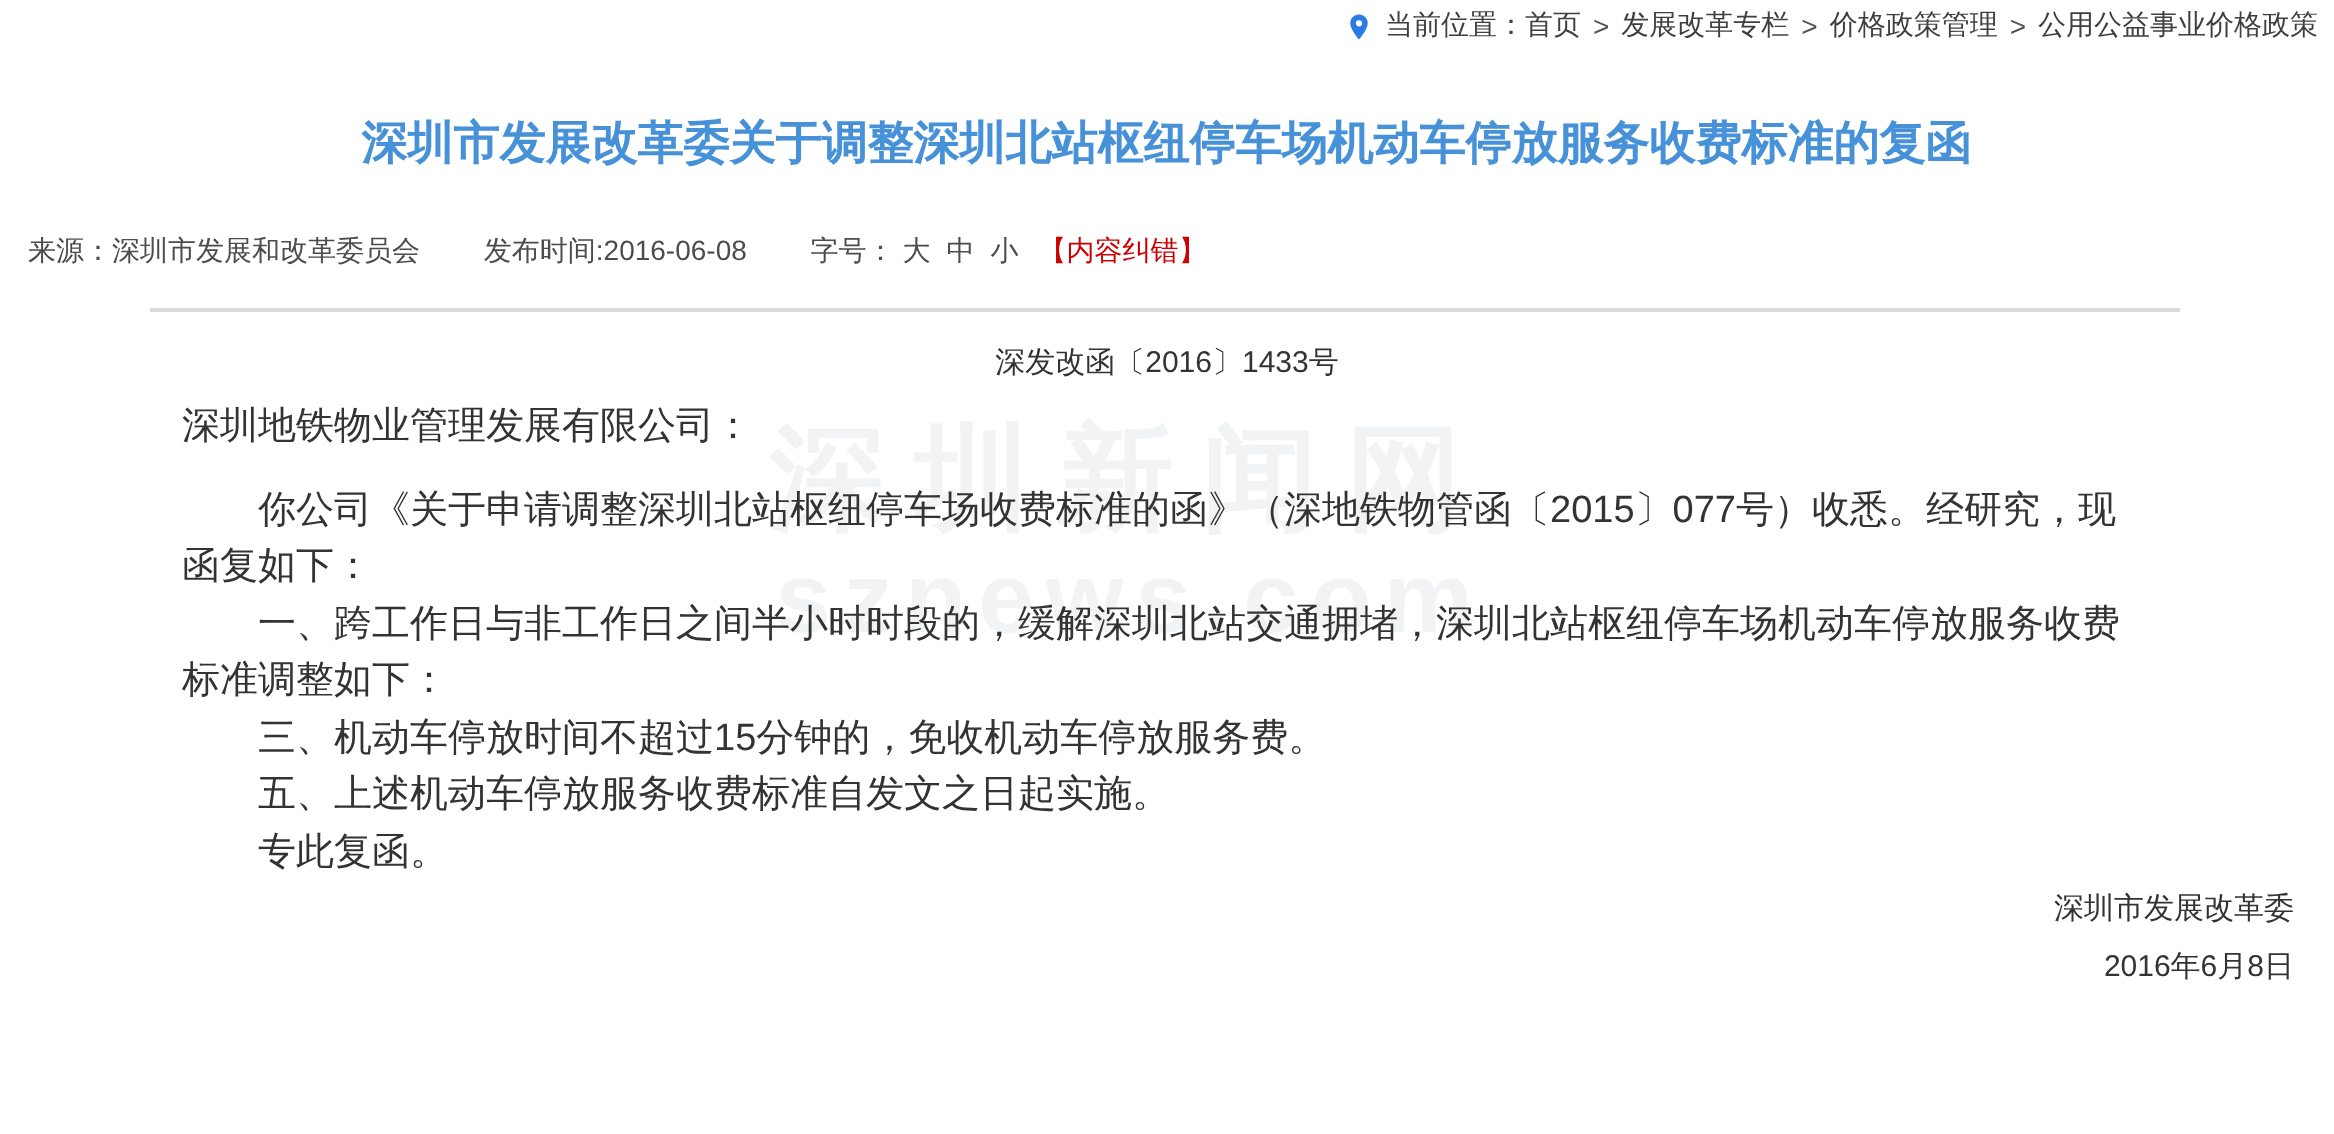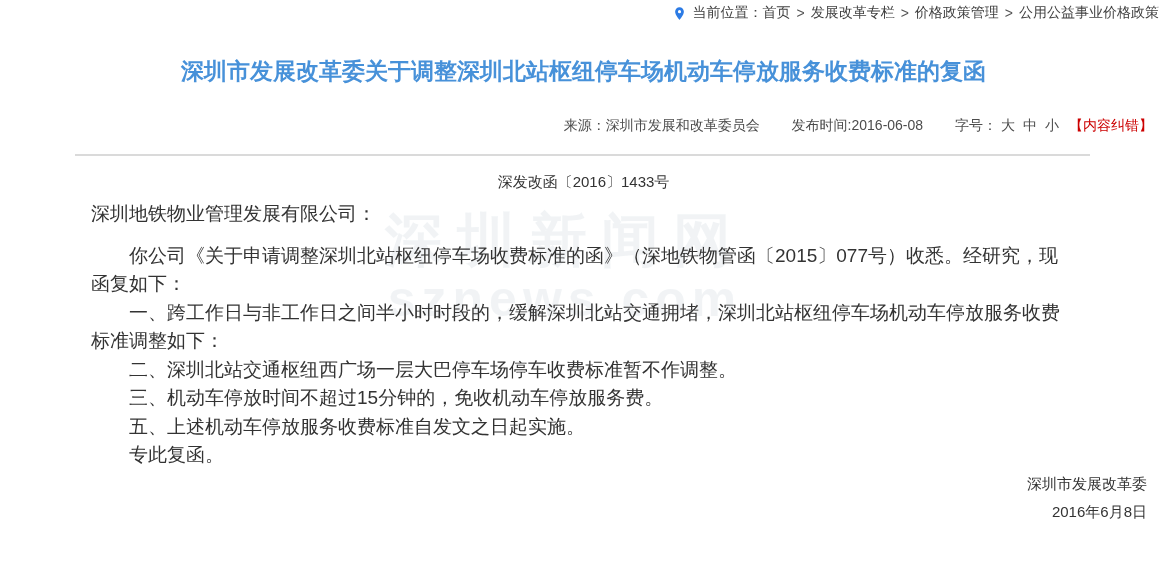--- a/index.html
+++ b/index.html
@@ -23,21 +23,21 @@
   
   .title{
     margin:54px 45px 0 45px;
     text-align:center;
     font-size:23px;font-weight:bold;line-height:34px;
     color:#4791d9;
   }
   
   .meta{
     margin-top:27px;
-    text-align:right;
+    text-align:left;
     font-size:14px;color:#4c4c4c;line-height:20px;white-space:nowrap;
   }
   .meta .seg{margin:0 14px;}
   .meta a{color:#4c4c4c;text-decoration:none;cursor:pointer;}
   .meta .fs-opt{margin:0 4px;}
   .meta .correction{color:#cc0000;margin-left:6px;cursor:pointer;}
   
   .divider{
     margin:19px 77px 0 75px;
     border:none;border-top:2px solid #dadada;height:0;
@@ -104,21 +104,20 @@
 </div>
 
 <hr class="divider">
 
 <div class="docnum">深发改函〔2016〕1433号</div>
 
 <div class="content">
   <p class="no-indent">深圳地铁物业管理发展有限公司：</p>
   <p>你公司《关于申请调整深圳北站枢纽停车场收费标准的函》（深地铁物管函〔2015〕077号）收悉。经研究，现函复如下：</p>
   <p>一、跨工作日与非工作日之间半小时时段的，缓解深圳北站交通拥堵，深圳北站枢纽停车场机动车停放服务收费标准调整如下：</p>
-  <p>二、深圳北站交通枢纽西广场一层大巴停车场停车收费标准暂不作调整。</p>
   <p>三、机动车停放时间不超过15分钟的，免收机动车停放服务费。</p>
   <p>五、上述机动车停放服务收费标准自发文之日起实施。</p>
   <p>专此复函。</p>
 </div>
 
 <div class="signature">
   <div>深圳市发展改革委</div>
   <div>2016年6月8日</div>
 </div>
 

